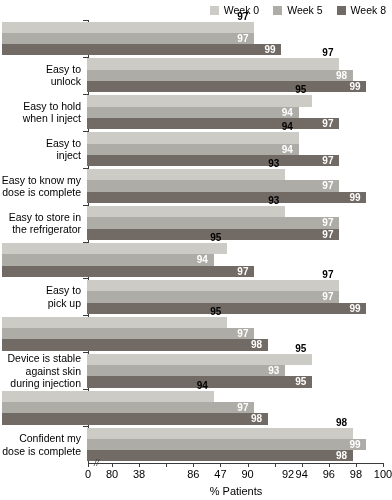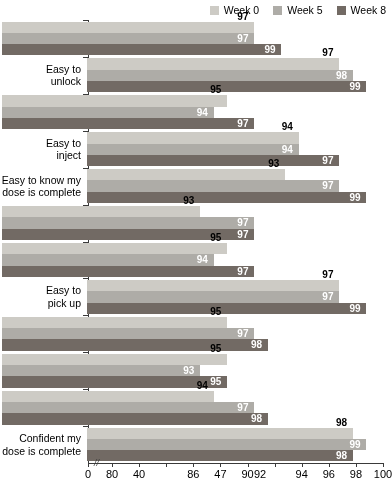--- a/index.html
+++ b/index.html
@@ -213,20 +213,22 @@
           <div class="bar-val inside" style="line-height: 11.3056px; left: 250.9px; color: rgb(255, 255, 255);">98</div>
         </div>
         <div class="barrow" style="height: 11.3056px;">
           <div class="bar" style="height: 11.3056px; background: rgb(114, 106, 100); left: 2px; width: 279.45px;"></div>
           <div class="bar-val inside" style="line-height: 11.3056px; left: 264.45px; color: rgb(255, 255, 255);">99</div>
         </div>
       </div>
     </div>
     <div class="cat-tick" style="top: 73.8333px;"></div>
     <div class="group" style="top: 73.8333px; height: 36.9167px;">
+      <div class="cat-label">Easy to hold
+when I inject</div>
       <div class="bars">
         <div class="barrow" style="height: 11.3056px;">
           <div class="bar" style="height: 11.3056px; background: rgb(205, 203, 197); left: 2px; width: 225.25px;"></div>
           <div class="bar-val outside" style="line-height: 11.3056px; left: 210.25px; top: -1px; transform: translateY(-10.3056px);">95</div>
         </div>
         <div class="barrow" style="height: 11.3056px;">
           <div class="bar" style="height: 11.3056px; background: rgb(174, 172, 167); left: 2px; width: 211.7px;"></div>
           <div class="bar-val inside" style="line-height: 11.3056px; left: 196.7px; color: rgb(255, 255, 255);">94</div>
         </div>
         <div class="barrow" style="height: 11.3056px;">
@@ -268,20 +270,22 @@
           <div class="bar-val inside" style="line-height: 11.3056px; left: 237.35px; color: rgb(255, 255, 255);">97</div>
         </div>
         <div class="barrow" style="height: 11.3056px;">
           <div class="bar" style="height: 11.3056px; background: rgb(114, 106, 100); left: 2px; width: 279.45px;"></div>
           <div class="bar-val inside" style="line-height: 11.3056px; left: 264.45px; color: rgb(255, 255, 255);">99</div>
         </div>
       </div>
     </div>
     <div class="cat-tick" style="top: 184.583px;"></div>
     <div class="group" style="top: 184.583px; height: 36.9167px;">
+      <div class="cat-label">Easy to store in
+the refrigerator</div>
       <div class="bars">
         <div class="barrow" style="height: 11.3056px;">
           <div class="bar" style="height: 11.3056px; background: rgb(205, 203, 197); left: 2px; width: 198.15px;"></div>
           <div class="bar-val outside" style="line-height: 11.3056px; left: 183.15px; top: -1px; transform: translateY(-10.3056px);">93</div>
         </div>
         <div class="barrow" style="height: 11.3056px;">
           <div class="bar" style="height: 11.3056px; background: rgb(174, 172, 167); left: 2px; width: 252.35px;"></div>
           <div class="bar-val inside" style="line-height: 11.3056px; left: 237.35px; color: rgb(255, 255, 255);">97</div>
         </div>
         <div class="barrow" style="height: 11.3056px;">
@@ -338,20 +342,23 @@
           <div class="bar-val inside" style="line-height: 11.3056px; left: 237.35px; color: rgb(255, 255, 255);">97</div>
         </div>
         <div class="barrow" style="height: 11.3056px;">
           <div class="bar" style="height: 11.3056px; background: rgb(114, 106, 100); left: 2px; width: 265.9px;"></div>
           <div class="bar-val inside" style="line-height: 11.3056px; left: 250.9px; color: rgb(255, 255, 255);">98</div>
         </div>
       </div>
     </div>
     <div class="cat-tick" style="top: 332.25px;"></div>
     <div class="group" style="top: 332.25px; height: 36.9167px;">
+      <div class="cat-label">Device is stable
+against skin
+during injection</div>
       <div class="bars">
         <div class="barrow" style="height: 11.3056px;">
           <div class="bar" style="height: 11.3056px; background: rgb(205, 203, 197); left: 2px; width: 225.25px;"></div>
           <div class="bar-val outside" style="line-height: 11.3056px; left: 210.25px; top: -1px; transform: translateY(-10.3056px);">95</div>
         </div>
         <div class="barrow" style="height: 11.3056px;">
           <div class="bar" style="height: 11.3056px; background: rgb(174, 172, 167); left: 2px; width: 198.15px;"></div>
           <div class="bar-val inside" style="line-height: 11.3056px; left: 183.15px; color: rgb(255, 255, 255);">93</div>
         </div>
         <div class="barrow" style="height: 11.3056px;">
@@ -394,36 +401,37 @@
           <div class="bar" style="height: 11.3056px; background: rgb(114, 106, 100); left: 2px; width: 265.9px;"></div>
           <div class="bar-val inside" style="line-height: 11.3056px; left: 250.9px; color: rgb(255, 255, 255);">98</div>
         </div>
       </div>
     </div>
   </div>
 
 <div id="xaxis">
   <div id="xaxis-line"></div>
   <div id="axis-break">//</div>
+  <div id="xaxis-title">% Patients</div>
 <div class="xtick" style="left: 88px;"></div>
     <div class="xtlabel" style="left: 88px;">0</div>
     <div class="xtick" style="left: 112px;"></div>
     <div class="xtlabel" style="left: 112px;">80</div>
     <div class="xtick" style="left: 139.1px;"></div>
-    <div class="xtlabel" style="left: 139.1px;">40</div>
+    <div class="xtlabel" style="left: 139.1px;">38</div>
     <div class="xtick" style="left: 166.2px;"></div>
     <div class="xtlabel" style="left: 166.2px; margin-top: 48px;">84</div>
     <div class="xtick" style="left: 193.3px;"></div>
     <div class="xtlabel" style="left: 193.3px;">86</div>
     <div class="xtick" style="left: 220.4px;"></div>
     <div class="xtlabel" style="left: 220.4px;">47</div>
     <div class="xtick" style="left: 247.5px;"></div>
     <div class="xtlabel" style="left: 247.5px;">90</div>
     <div class="xtick" style="left: 274.6px;"></div>
-    <div class="xtlabel" style="left: 260px; text-align: center;">92</div>
+    <div class="xtlabel" style="left: 288px; text-align: center;">92</div>
     <div class="xtick" style="left: 301.7px;"></div>
     <div class="xtlabel" style="left: 301.7px;">94</div>
     <div class="xtick" style="left: 328.8px;"></div>
     <div class="xtlabel" style="left: 328.8px;">96</div>
     <div class="xtick" style="left: 355.9px;"></div>
     <div class="xtlabel" style="left: 355.9px;">98</div>
     <div class="xtick" style="left: 383px;"></div>
     <div class="xtlabel" style="left: 383px;">100</div>
   </div>
 

